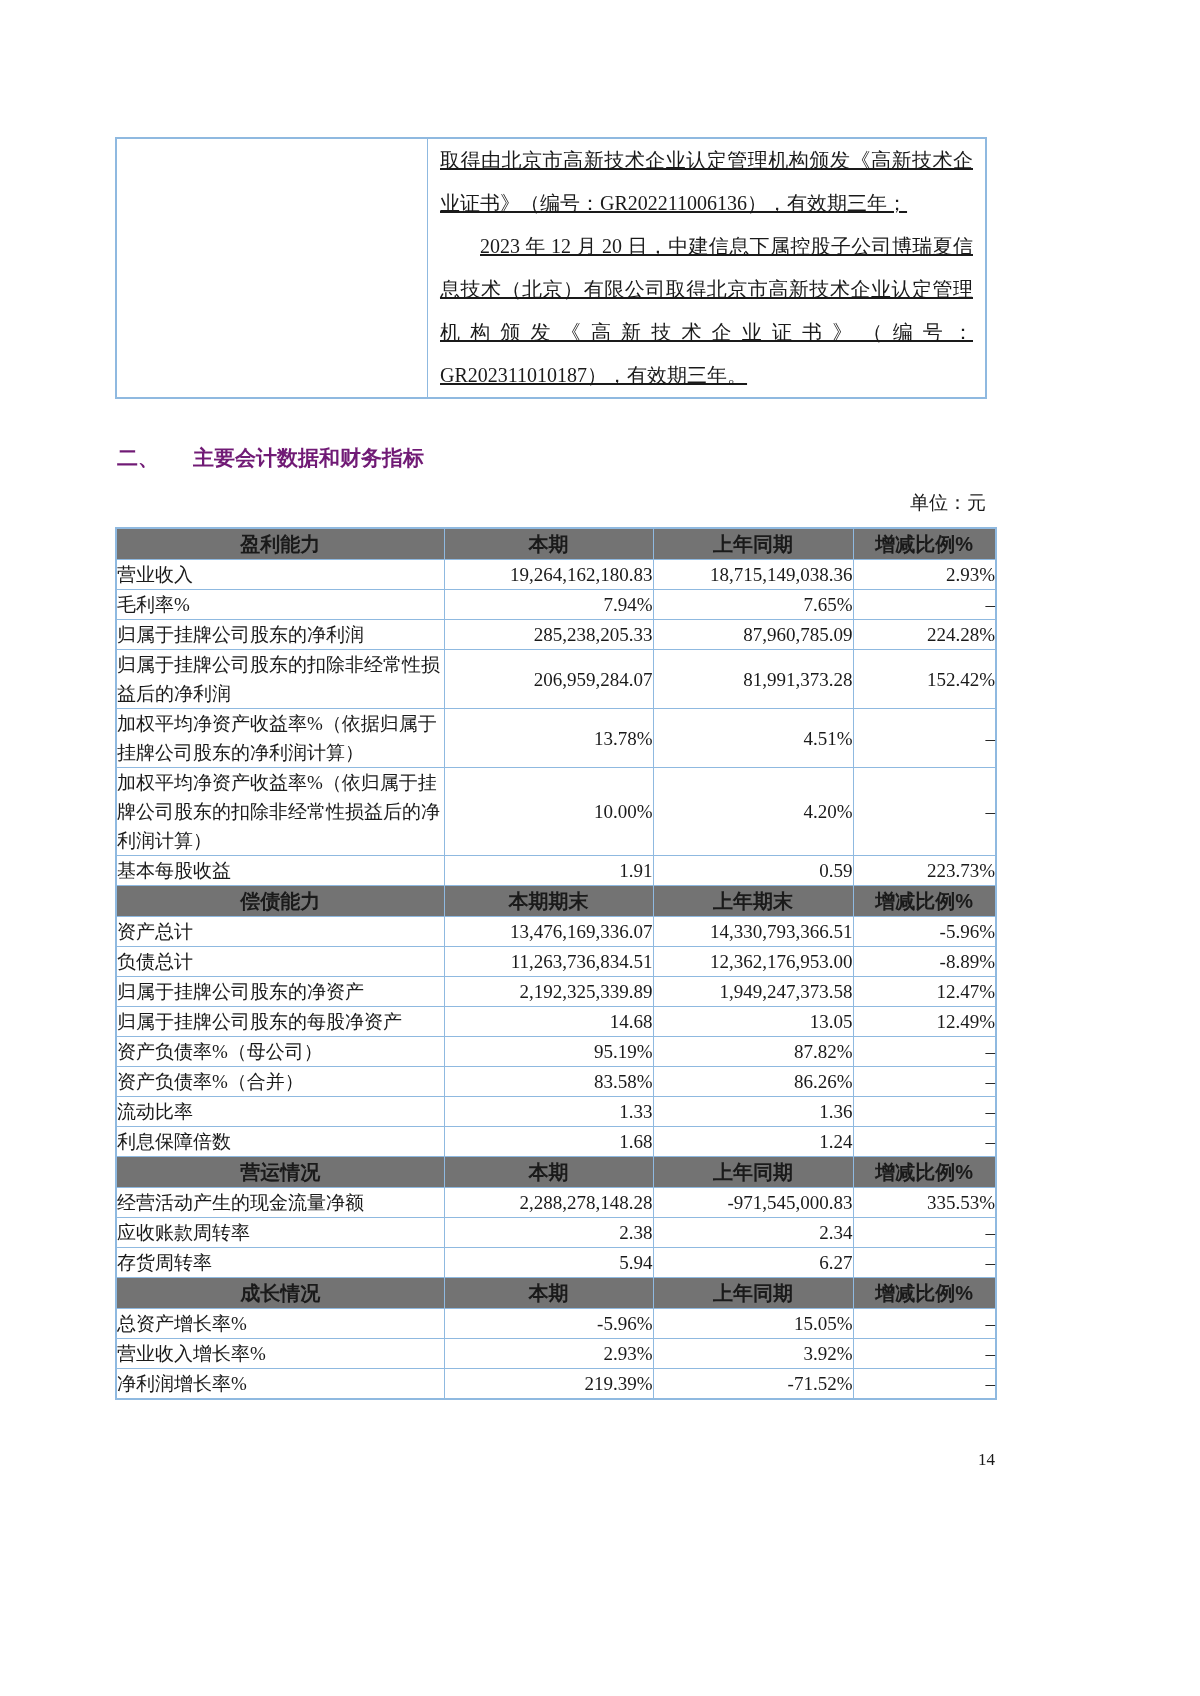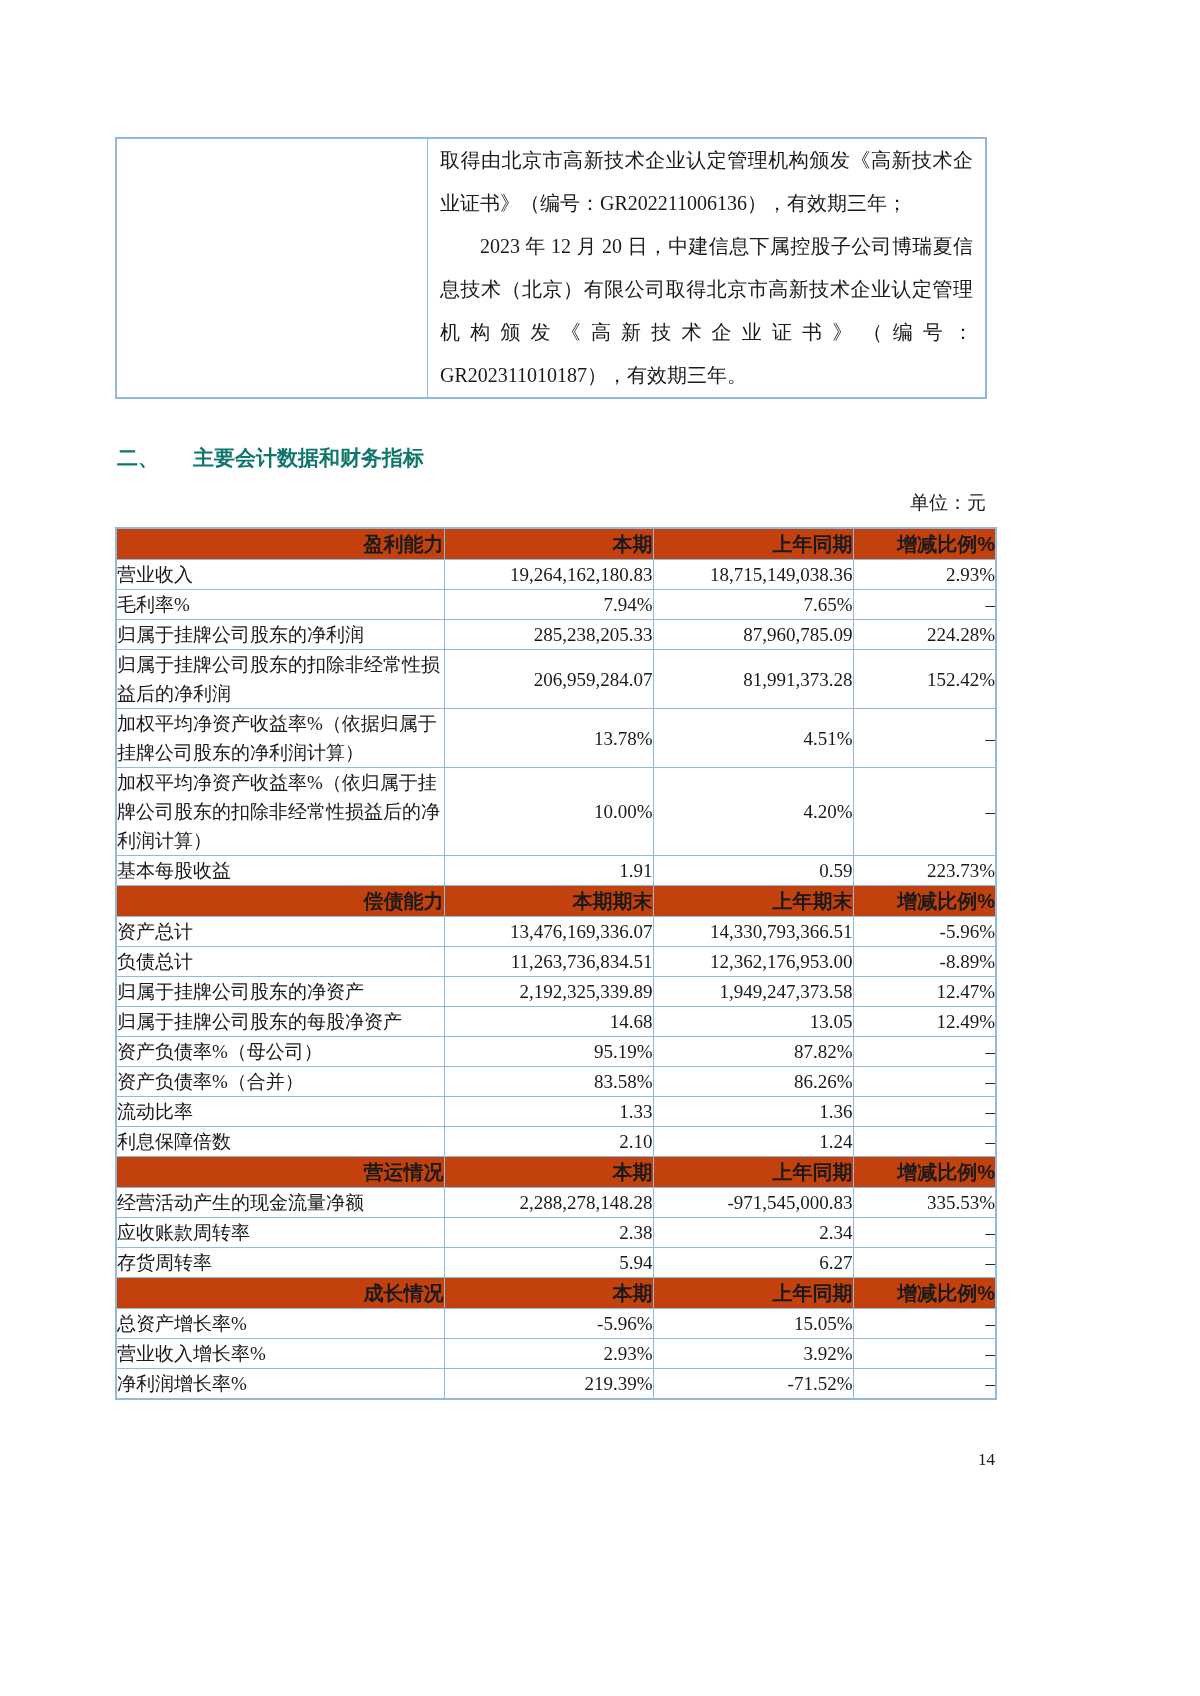--- a/index.html
+++ b/index.html
@@ -11,49 +11,49 @@
 
   
   .cert-table {
     position:absolute; left:115px; top:137px; width:872px;
     border-collapse:collapse; table-layout:fixed;
     border:2px solid #8fb9e0;
   }
   .cert-table td { border:1px solid #8fb9e0; vertical-align:top; }
   .cert-left  { width:308px; }
   .cert-right { padding:0 12px; }
-  .cert-right p { margin:0; font-size:20px; line-height:43px; text-align:justify; }
+  .cert-right p { margin:0; font-size:20px; line-height:43px; text-align:justify;text-decoration:underline; }
   .cert-p2 { text-indent:2em; }
 
   
   .heading {
     position:absolute; left:117px; top:444px;
     font-family:"Liberation Sans","DejaVu Sans",sans-serif;
-    font-weight:bold; font-size:21px; color:#0f766e; white-space:nowrap;
+    font-weight:bold; font-size:21px; color:#701a75; white-space:nowrap;
   }
   .heading .num { display:inline-block; width:76px; }
 
   
   .unit {
     position:absolute; left:109px; top:490px; width:877px;
     text-align:right; font-size:19px;
   }
 
   
   .fin-table {
     position:absolute; left:115px; top:527px; width:880px;
     border-collapse:collapse; table-layout:fixed;
     border:2px solid #8fb9e0; font-size:19px;
   }
   .fin-table td {
     border:1px solid #8fb9e0; padding:0; line-height:29px;
     vertical-align:middle; height:29px; word-break:break-all;
   }
   .section-header-row td {
-    background:#c2410c; text-align:right; height:30px; line-height:30px;
+    background:#737373; text-align:center; height:30px; line-height:30px;
     font-family:"Liberation Sans","DejaVu Sans",sans-serif;
     font-weight:bold; font-size:20px;
   }
   .cell-label { text-align:left; padding:0 2px 0 12px; }
   .cell-num   { text-align:right; padding:0 7px 0 3px; }
   .change-top { vertical-align:top; }
 
   
   .pageno {
     position:absolute; left:115px; top:1450px; width:880px;
@@ -182,21 +182,21 @@
           <td class="cell-num">–</td>
         </tr>
         <tr>
           <td class="cell-label">流动比率</td>
           <td class="cell-num">1.33</td>
           <td class="cell-num">1.36</td>
           <td class="cell-num">–</td>
         </tr>
         <tr>
           <td class="cell-label">利息保障倍数</td>
-          <td class="cell-num">2.10</td>
+          <td class="cell-num">1.68</td>
           <td class="cell-num">1.24</td>
           <td class="cell-num">–</td>
         </tr>
         <tr class="section-header-row">
           <td>营运情况</td>
           <td>本期</td>
           <td>上年同期</td>
           <td>增减比例%</td>
         </tr>
         <tr>

